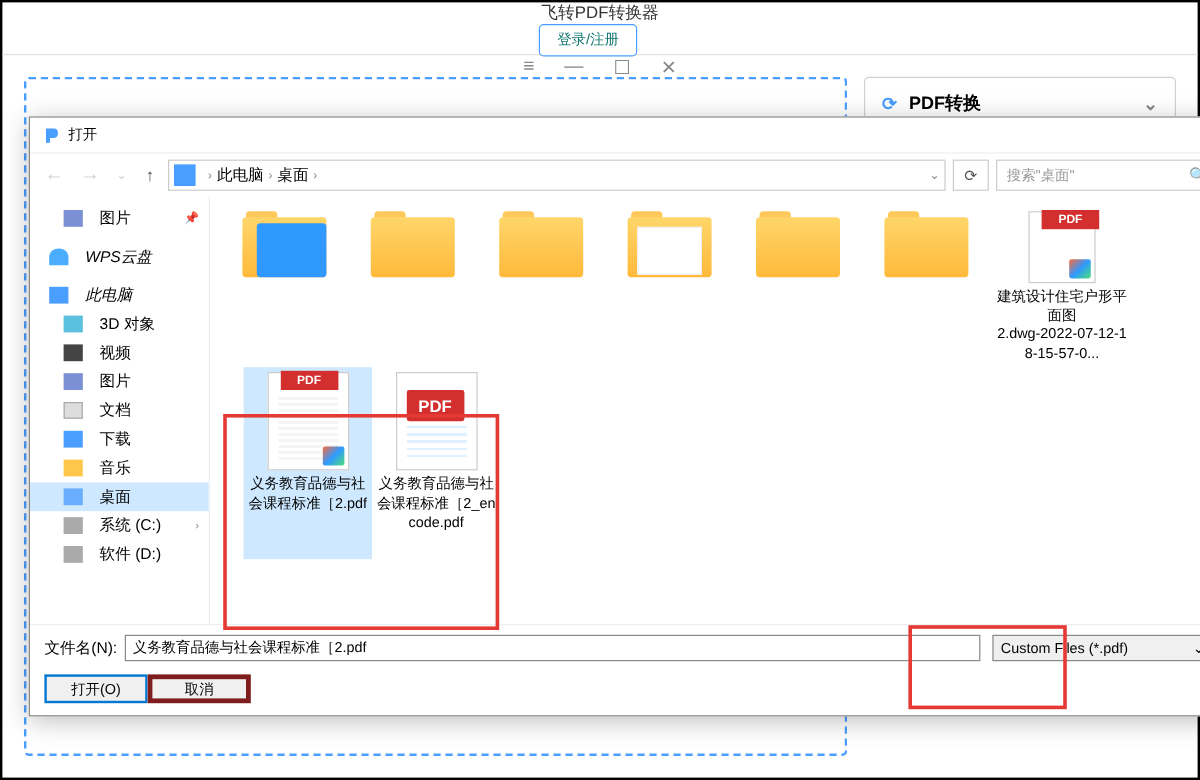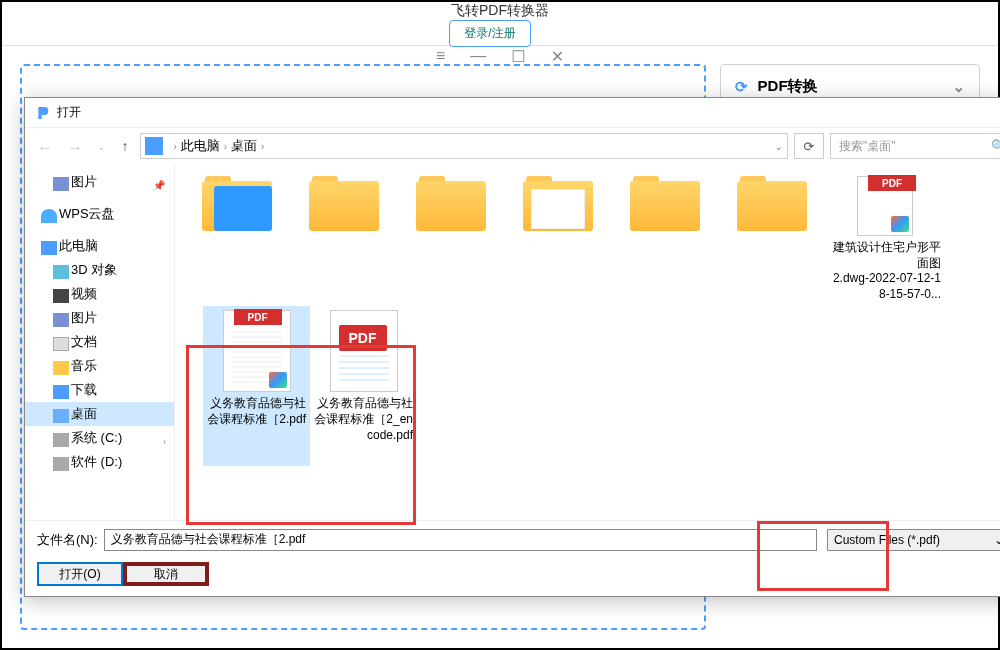--- a/index.html
+++ b/index.html
@@ -38,39 +38,39 @@
     
     .toolbar-row { height: 34px; display: flex; align-items: center; padding: 0 12px; border-bottom: 1px solid #eee; font-size: 13px; }
     .tool-link { color: #2060cc; margin-right: 24px; cursor: pointer; }
     .tool-dd { font-size: 10px; color: #888; margin-left: 2px; }
     .view-controls { margin-left: auto; display: flex; gap: 12px; align-items: center; }
     .view-ico { display: inline-block; width: 20px; height: 16px; border: 1px solid #888; }
     .help-ico { width: 18px; height: 18px; border-radius: 50%; background: #0078d4; color: #fff; display: flex; align-items: center; justify-content: center; font-size: 12px; font-weight: bold; }
     
     .dialog-body { flex: 1; display: flex; overflow: hidden; }
     .sidebar { width: 150px; border-right: 1px solid #eee; padding: 6px 0; font-size: 13px; overflow: hidden; }
-    .side-item { display: flex; align-items: flex-end; padding: 3px 8px 3px 28px; gap: 2px; cursor: pointer; white-space: nowrap; }
-    .side-item.group { padding-left: 16px; }
+    .side-item { display: flex; align-items: center; padding: 3px 8px 3px 28px; gap: 14px; cursor: pointer; white-space: nowrap; }
+    .side-item.group { padding-left: 16px; font-style: italic; }
     .side-item.selected { background: #cde8ff; }
     .side-item .expand { margin-left: auto; font-size: 9px; color: #888; }
     .pin { color: #888; font-size: 10px; margin-left: auto; }
     .side-ico { width: 16px; height: 14px; display: inline-block; }
     .ico-pic { background: #7a8fd4; }
     .ico-cloud { background: #4aadff; border-radius: 50% 50% 0 0; }
     .ico-pc { background: #4a9eff; }
     .ico-3d { background: #5ac0de; }
     .ico-vid { background: #444; }
     .ico-doc { background: #ddd; border: 1px solid #aaa; }
     .ico-dl { background: #4a9eff; }
     .ico-mus { background: #ffc84a; }
     .ico-desk { background: #6aafff; }
     .ico-drive { background: #aaa; }
     
     .file-area { flex: 1; padding: 8px 0 0 8px; display: flex; flex-wrap: wrap; align-content: flex-start; overflow: hidden; position: relative; }
-    .file-item { width: 107px; display: flex; flex-direction: column; align-items: center; padding: 4px; font-size: 12px; text-align: right; }
+    .file-item { width: 107px; display: flex; flex-direction: column; align-items: center; padding: 4px; font-size: 12px; text-align: center; }
     .file-row2 { display: flex; }
     .file-row2 .file-item { height: 160px; }
     .folder-ico { width: 70px; height: 55px; position: relative; }
     .folder-back { width: 70px; height: 50px; background: linear-gradient(#ffd66a, #ffb93a); position: absolute; bottom: 0; border-radius: 3px; }
     .folder-tab { width: 26px; height: 10px; background: #ffc85a; position: absolute; top: 0; left: 3px; border-radius: 3px 3px 0 0; }
     .folder-front { position: absolute; bottom: 2px; left: 8px; width: 54px; height: 40px; background: #fff; border: 1px solid #eee; }
     .folder-p { position: absolute; bottom: 0; left: 12px; width: 58px; height: 45px; background: #3099ff; border-radius: 3px; }
     .pdf-page { width: 68px; height: 82px; background: #fff; border: 1px solid #ccc; position: relative; }
     .pdf-badge { position: absolute; top: -2px; left: 10px; width: 48px; height: 16px; background: #d32f2f; color: #fff; font-size: 10px; font-weight: bold; display: flex; align-items: center; justify-content: center; }
     .pdf-lines { position: absolute; top: 20px; left: 8px; right: 8px; bottom: 8px; background: repeating-linear-gradient(#f5f5f5, #f5f5f5 2px, #fff 2px, #fff 5px); }
@@ -176,26 +176,26 @@
           </div>
         <div class="side-item">
             <span class="side-ico ico-pic"></span>
             <span>图片</span>
           </div>
         <div class="side-item">
             <span class="side-ico ico-doc"></span>
             <span>文档</span>
           </div>
         <div class="side-item">
+            <span class="side-ico ico-dl"></span>
+            <span>下载</span>
+          </div>
+        <div class="side-item">
             <span class="side-ico ico-mus"></span>
             <span>音乐</span>
-          </div>
-        <div class="side-item">
-            <span class="side-ico ico-dl"></span>
-            <span>下载</span>
           </div>
         <div class="side-item selected">
             <span class="side-ico ico-desk"></span>
             <span>桌面</span>
           </div>
         <div class="side-item">
             <span class="side-ico ico-drive"></span>
             <span>系统 (C:)</span>
             <span class="expand">›</span>
           </div>

